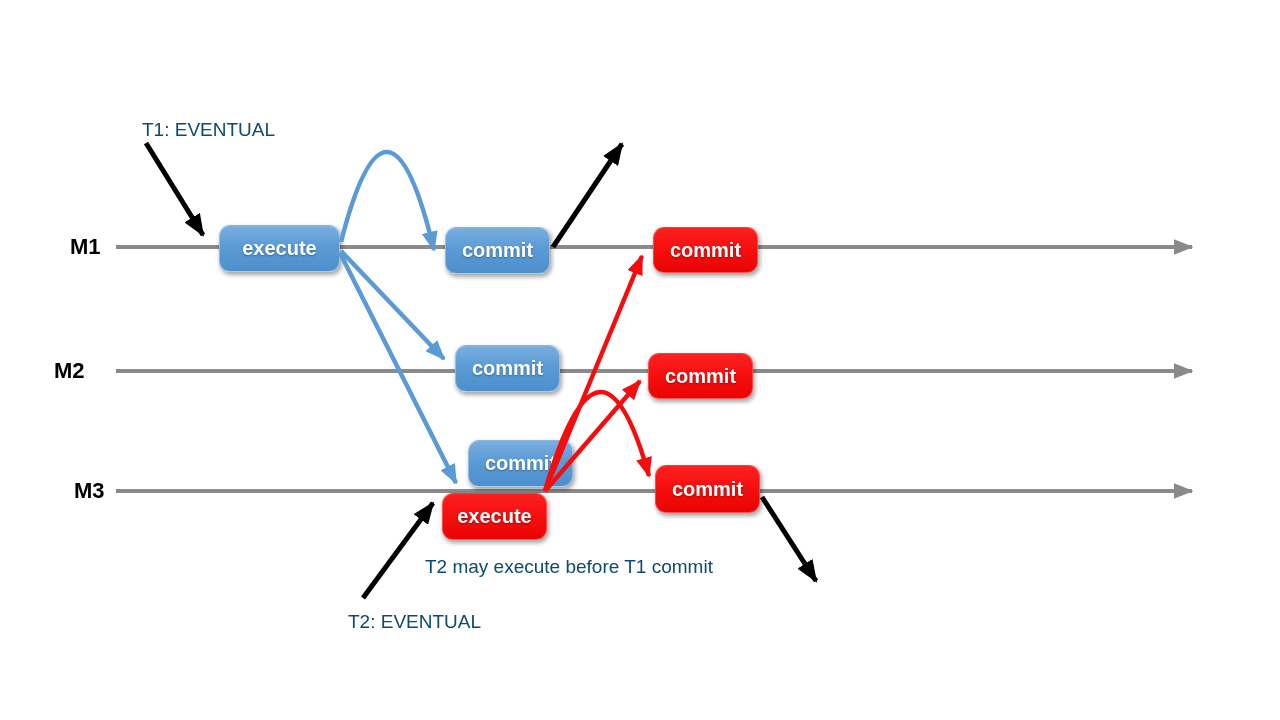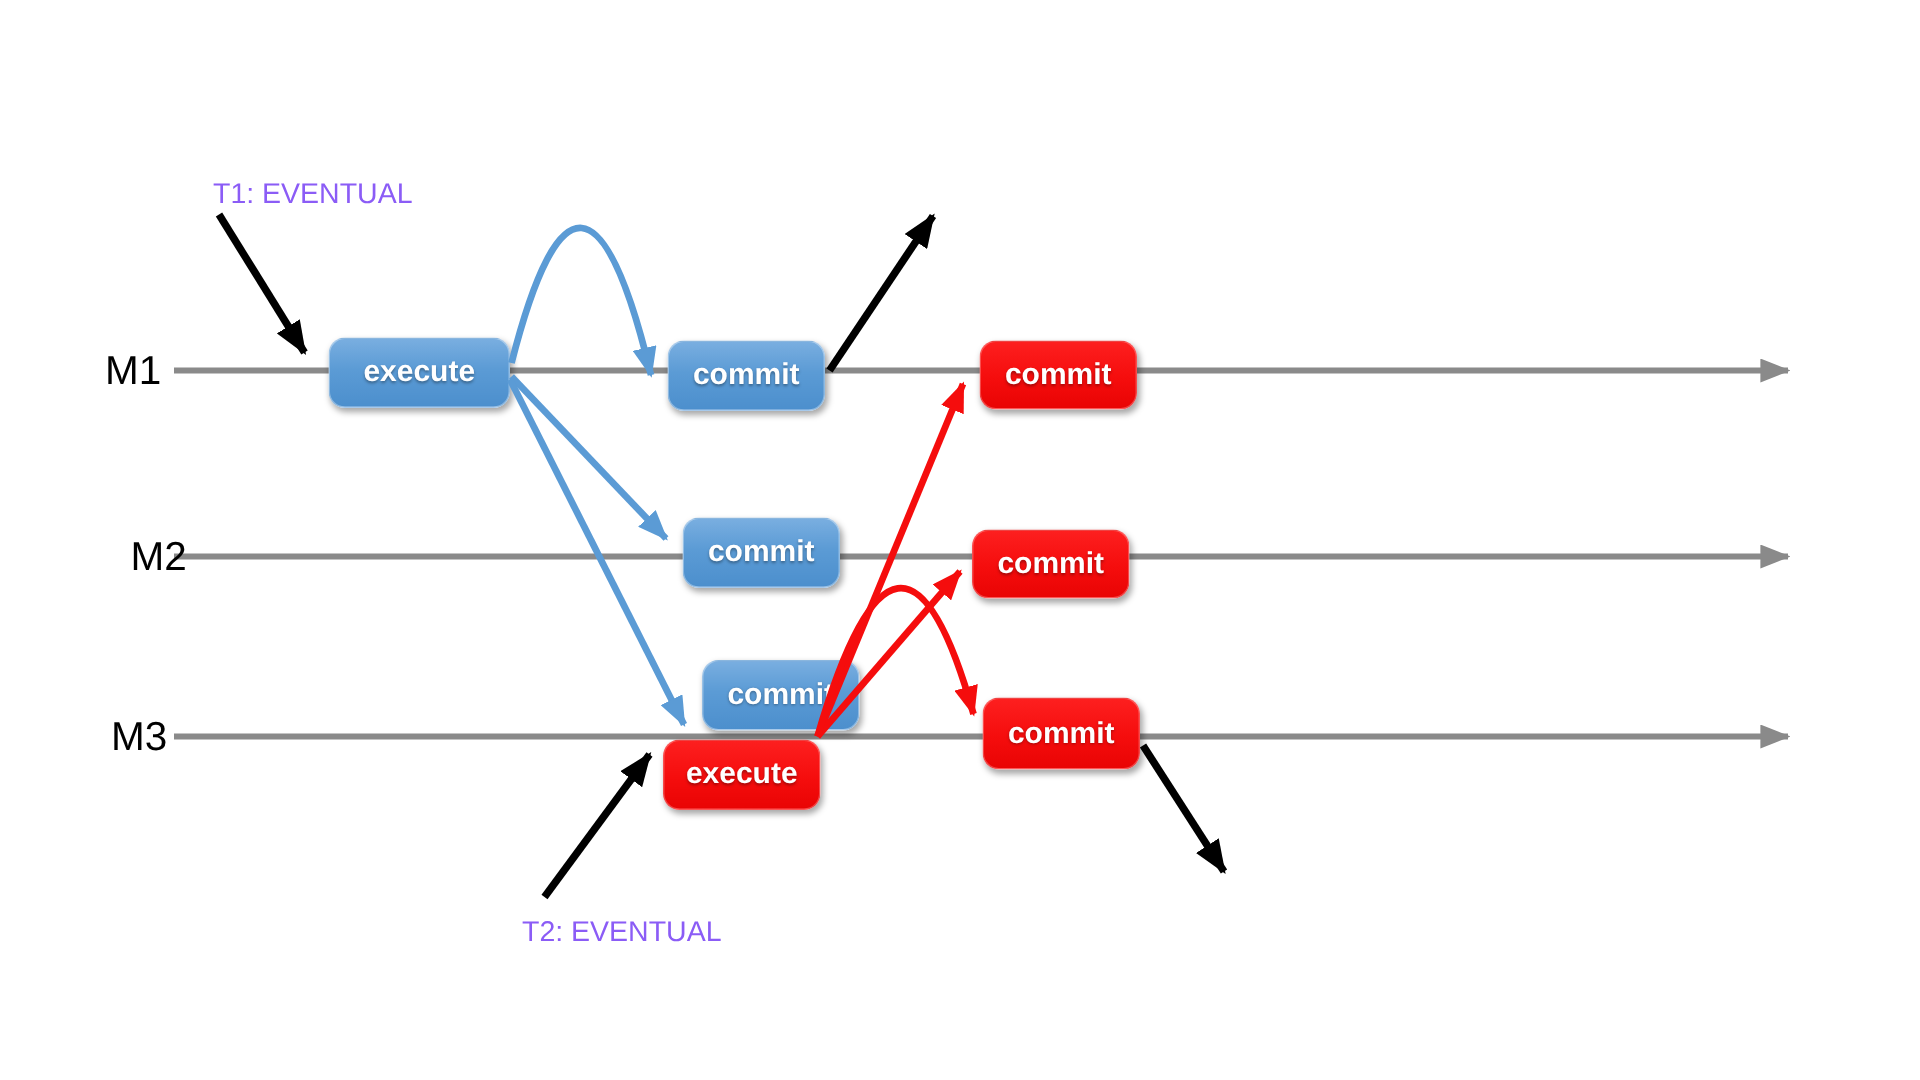--- a/index.html
+++ b/index.html
@@ -16,23 +16,23 @@
 
   svg.layer {
     position: absolute;
     left: 0; top: 0;
     width: 1280px; height: 720px;
   }
 
   .machine-label {
     position: absolute;
     color: #000000;
-    font-size: 27px;
+    font-size: 22px;
     line-height: 30px;
-    font-weight: 400;
+    font-weight: 700;
   }
 
   .node {
     position: absolute;
     border-radius: 11px;
     display: flex;
     align-items: center;
     justify-content: center;
     color: #ffffff;
     font-size: 20px;
@@ -44,21 +44,21 @@
     background: linear-gradient(180deg, #79AEE0 0%, #5B9BD5 45%, #4C8FCD 100%);
     border: 1px solid rgba(255,255,255,0.35);
   }
   .node.red {
     background: linear-gradient(180deg, #FD1F1F 0%, #F50D0D 55%, #E90404 100%);
     border: 1px solid rgba(255,255,255,0.25);
   }
 
   .callout {
     position: absolute;
-    color: #8b5cf6;
+    color: #0c4a6e;
     font-size: 19px;
     line-height: 22px;
     white-space: nowrap;
   }
 </style>
 </head>
 <body>
 
 <div class="stage">
 
@@ -67,21 +67,21 @@
       <marker id="mk-gray" viewBox="0 0 5 4" refX="4.6" refY="2" markerWidth="5" markerHeight="4" orient="auto" markerUnits="strokeWidth">
         <path d="M0 0 L5 2 L0 4 Z" fill="#8A8A8A"></path>
       </marker>
     </defs>
     <path d="M 116 247 L 1192 247" stroke="#8A8A8A" stroke-width="4" fill="none" marker-end="url(#mk-gray)"></path>
     <path d="M 116 371 L 1192 371" stroke="#8A8A8A" stroke-width="4" fill="none" marker-end="url(#mk-gray)"></path>
     <path d="M 116 491 L 1192 491" stroke="#8A8A8A" stroke-width="4" fill="none" marker-end="url(#mk-gray)"></path>
   </svg>
 
   <div class="machine-label" style="left:70px; top:232px;">M1</div>
-  <div class="machine-label" style="left:87px; top:356px;">M2</div>
+  <div class="machine-label" style="left:54px; top:356px;">M2</div>
   <div class="machine-label" style="left:74px; top:476px;">M3</div>
 
   <div class="node blue" style="left:219px; top:225px; width:121px; height:47px;">
     <span>execute</span>
   </div>
   <div class="node blue" style="left:445px; top:227px; width:105px; height:47px;">
     <span>commit</span>
   </div>
   <div class="node blue" style="left:455px; top:345px; width:105px; height:47px;">
     <span>commit</span>
@@ -125,14 +125,15 @@
     <path d="M 545 491 Q 600 301 649 476" stroke="#F50D0D" stroke-width="4.5" fill="none" marker-end="url(#mk-red)"></path>
 
     <path d="M 146 143 L 203 235" stroke="#000000" stroke-width="5" fill="none" marker-end="url(#mk-black)"></path>
     <path d="M 553 247 L 622 144" stroke="#000000" stroke-width="5" fill="none" marker-end="url(#mk-black)"></path>
     <path d="M 363 598 L 433 503" stroke="#000000" stroke-width="5" fill="none" marker-end="url(#mk-black)"></path>
     <path d="M 762 497 L 816 581" stroke="#000000" stroke-width="5" fill="none" marker-end="url(#mk-black)"></path>
   </svg>
 
   <div class="callout" style="left:142px; top:119px;">T1: EVENTUAL</div>
   <div class="callout" style="left:348px; top:611px;">T2: EVENTUAL</div>
+  <div class="callout" style="left:425px; top:556px;">T2 may execute before T1 commit</div>
 
 </div>
 
 </body></html>

